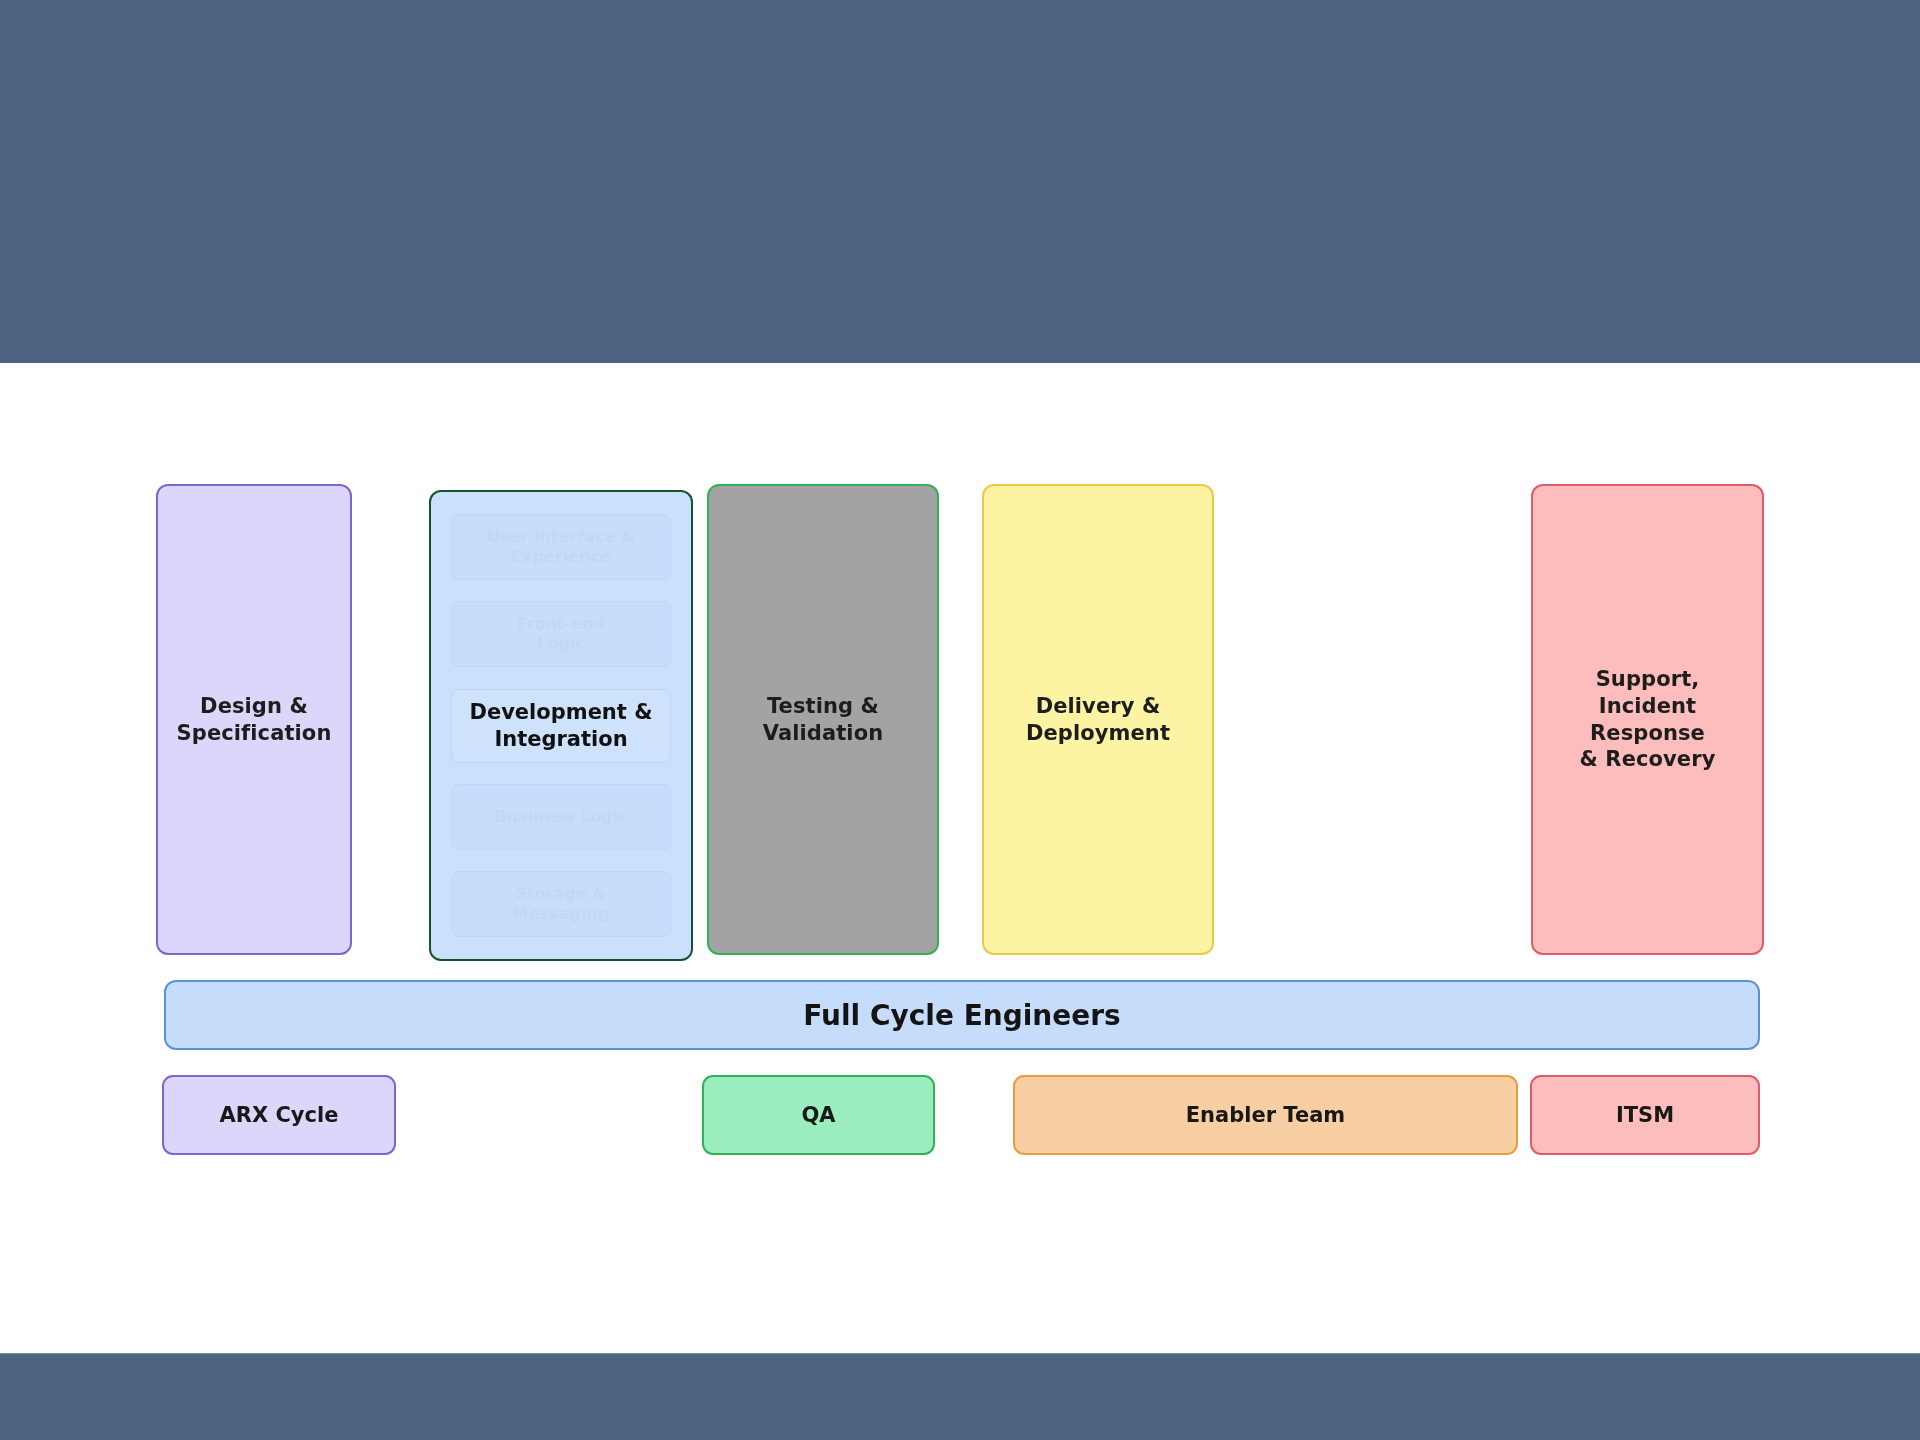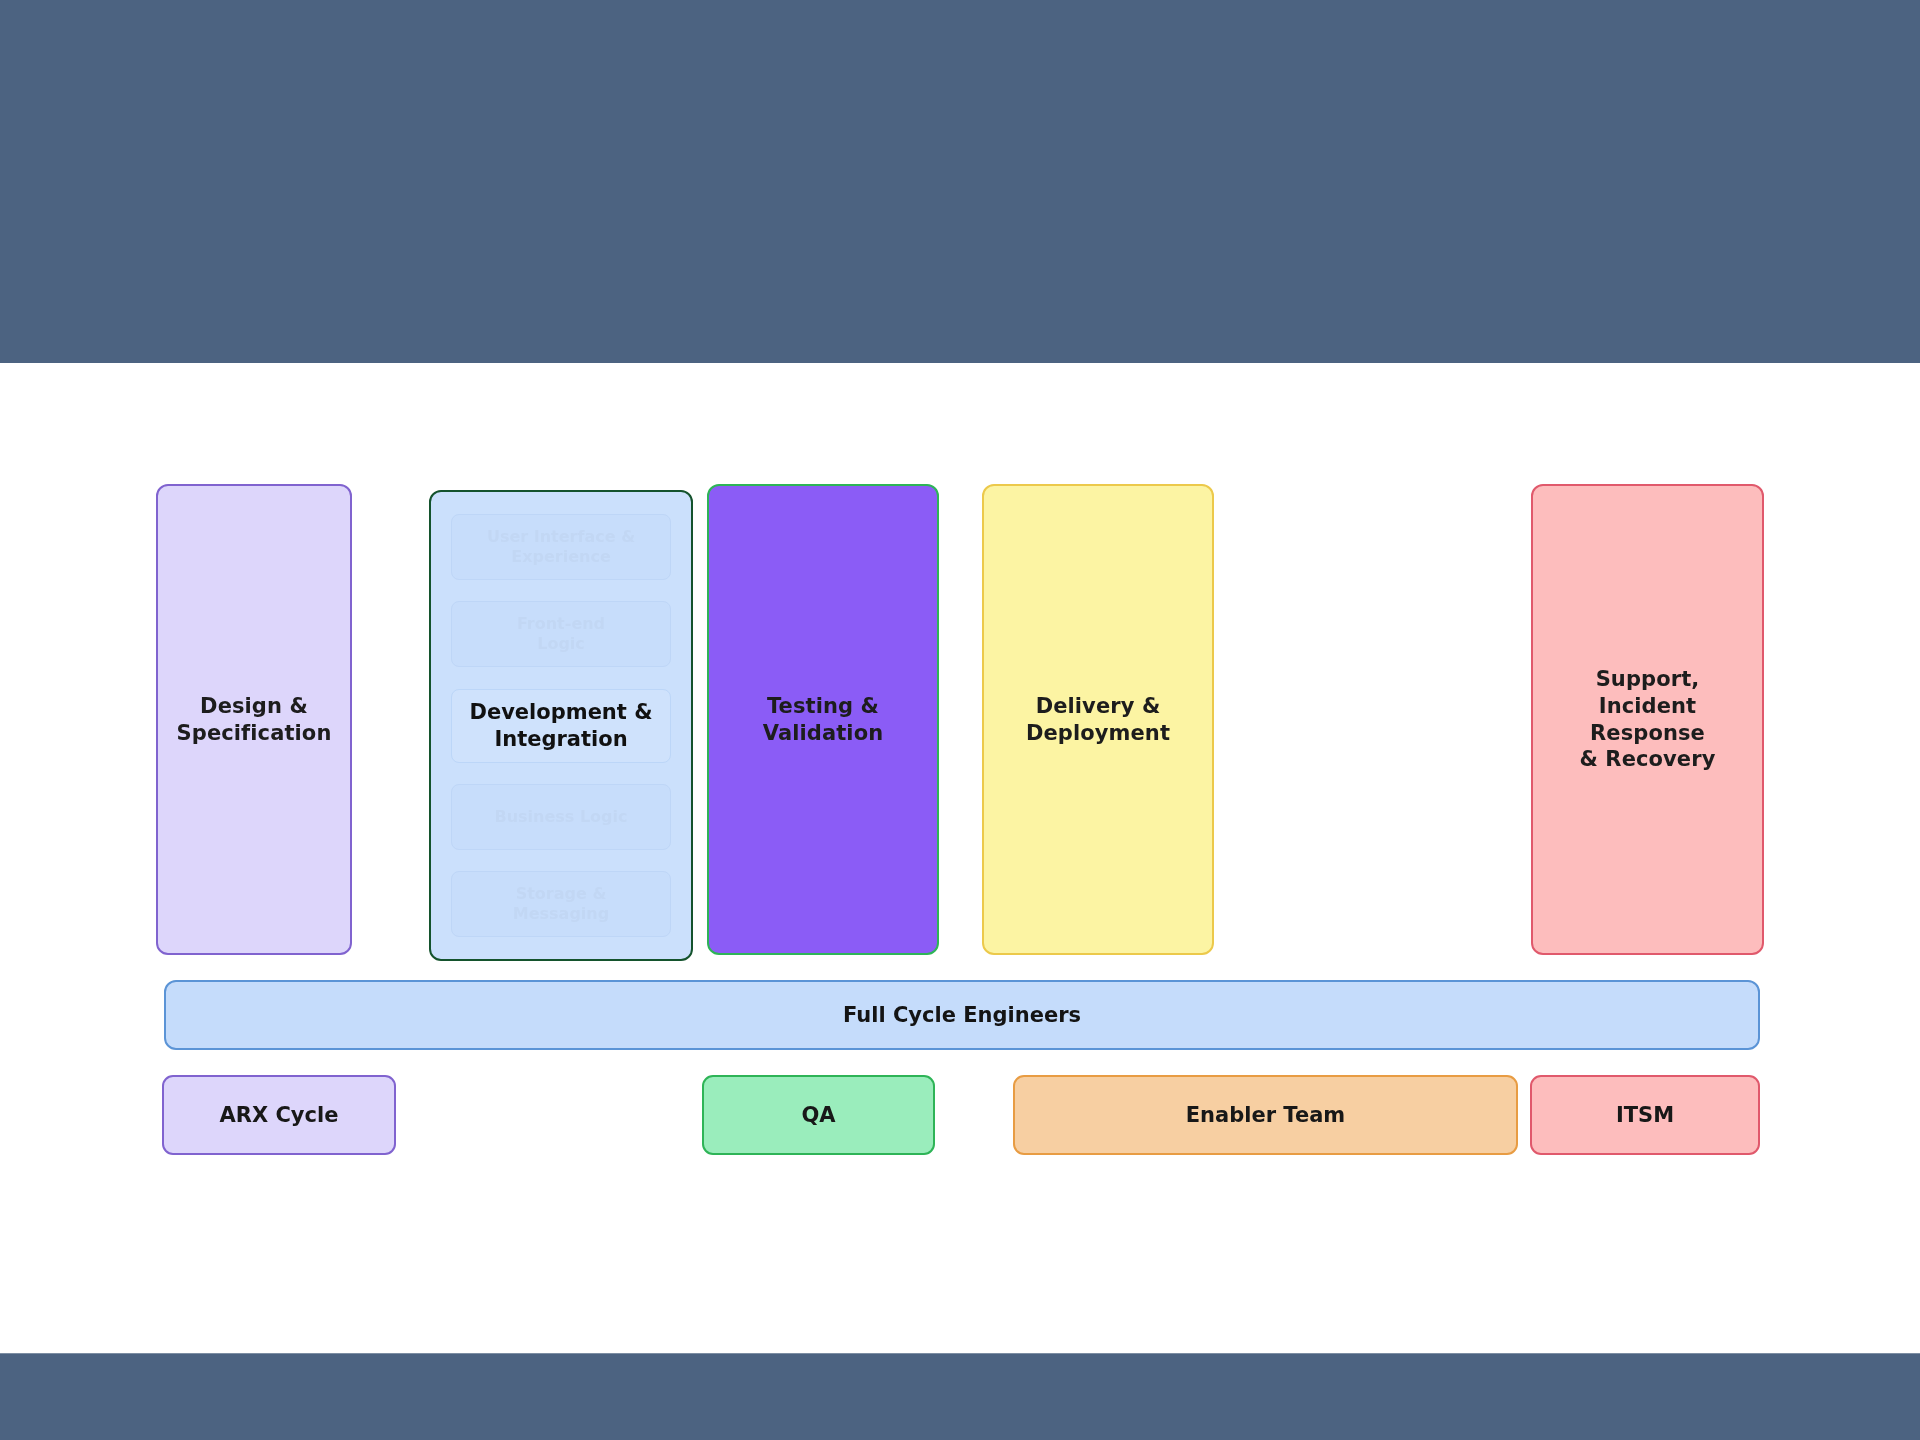--- a/index.html
+++ b/index.html
@@ -60,21 +60,21 @@
     color:#111111;font-size:21px;line-height:1.28;
   }
 
   
   #fce-bar{
     position:absolute;left:164px;top:617px;width:1596px;height:70px;
     background:#c5dcfb;border:2px solid #5b94d6;border-radius:12px;
     box-sizing:border-box;
     display:flex;align-items:center;justify-content:center;
   }
-  #fce-bar .bar-label{font-size:21px;font-weight:bold;color:#141414;}
+  #fce-bar .bar-label{font-size:28px;font-weight:bold;color:#141414;}
 
   
   #teams{position:absolute;left:0;top:712px;width:1920px;height:80px;}
   .team{
     position:absolute;top:0;height:80px;
     border-radius:11px;box-sizing:border-box;
     display:flex;align-items:center;justify-content:center;
   }
   .team-label{font-size:21px;font-weight:bold;color:#181818;}
 </style>
@@ -105,21 +105,21 @@
         </div>
         <div class="subbox">
           <span class="sub-label">Business Logic</span>
         </div>
         <div class="subbox">
           <span class="sub-label">Storage &amp;<br>Messaging</span>
         </div>
       </div>
     </div>
 
-    <div class="stage" style="left:551px;width:232px;background:#8b5cf6;border:2px solid #2eb457;">
+    <div class="stage" style="left:551px;width:232px;background:#a3a3a3;border:2px solid #2eb457;">
       <div class="stage-label">Testing &amp;<br>Validation</div>
     </div>
 
     <div class="stage" style="left:826px;width:232px;background:#fcf4a3;border:2px solid #ecc94b;">
       <div class="stage-label">Delivery &amp;<br>Deployment</div>
     </div>
 
 
     <div class="stage" style="left:1375px;width:233px;background:#fdbdbd;border:2px solid #e0596c;">
       <div class="stage-label">Support,<br>Incident Response<br>&amp; Recovery</div>

